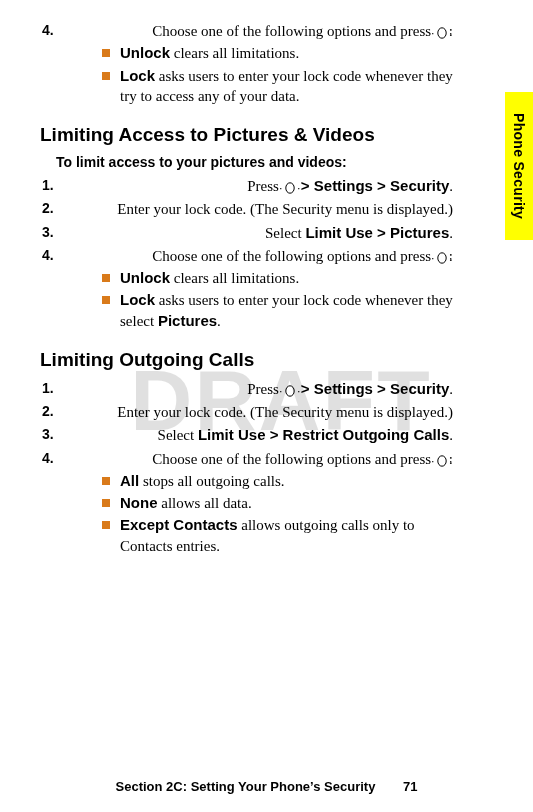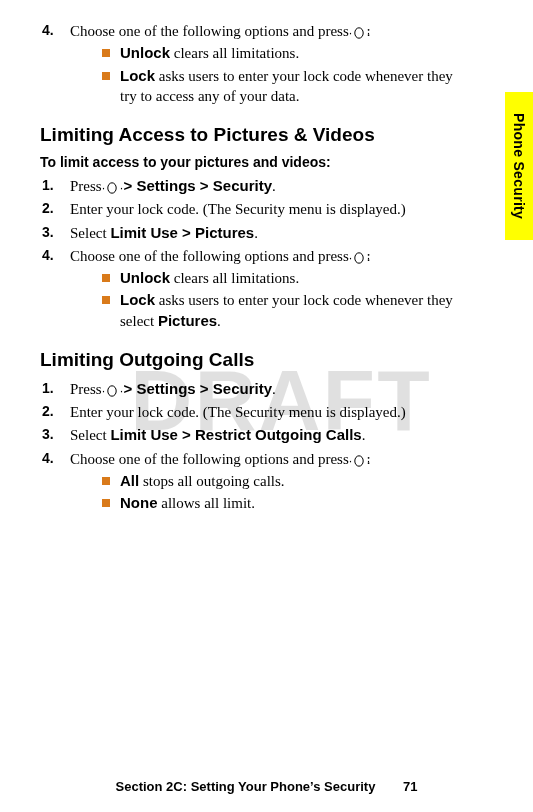--- a/index.html
+++ b/index.html
@@ -59,21 +59,21 @@
     font-size: 15px;
     line-height: 1.35;
   }
   .num-line .num {
     width: 28px;
     flex: 0 0 28px;
     font-family: Arial, Helvetica, sans-serif;
     font-weight: bold;
     font-size: 14px;
   }
-  .num-line .body { flex: 1; padding-right: 40px; }
+  .num-line .body { flex: 1; padding-right: 40px; text-align: right; }
 
   .bullet-line {
     display: flex;
     align-items: flex-start;
     margin: 2px 0 2px 62px;
     font-size: 15px;
     line-height: 1.35;
   }
   .bullet-line .sq {
     width: 8px; height: 8px;
@@ -87,21 +87,21 @@
   h2.section {
     font-family: Arial, Helvetica, sans-serif;
     font-weight: bold;
     font-size: 19px;
     margin: 18px 0 8px 0;
   }
   .subhead {
     font-family: Arial, Helvetica, sans-serif;
     font-weight: bold;
     font-size: 14px;
-    margin: 6px 0 6px 0;
+    margin: 6px 0 6px 16px;
   }
   .sb { font-family: Arial, Helvetica, sans-serif; font-weight: bold; }
 
   .ok-icon {
     display: inline-block;
     vertical-align: -1px;
     font-family: Arial, sans-serif;
     font-size: 12px;
     position: relative;
     width: 14px;
@@ -229,21 +229,27 @@
     </div>
     <div class="bullet-line">
       <div class="sq orange"></div>
       <div class="body">
         <span class="sb">All</span><span> stops all outgoing calls.</span>
       </div>
     </div>
     <div class="bullet-line">
       <div class="sq orange"></div>
       <div class="body">
-        <span class="sb">None</span><span> allows all limit.</span>
+        <span class="sb">None</span><span> allows all data.</span>
+      </div>
+    </div>
+    <div class="bullet-line">
+      <div class="sq orange"></div>
+      <div class="body">
+        <span class="sb">Except Contacts</span><span> allows outgoing calls only to Contacts entries.</span>
       </div>
     </div>
 
   </div>
 
   <div class="footer">
     <span class="fb">Section 2C: Setting Your Phone’s Security</span>
     <span class="pn">71</span>
   </div>
 </div>

